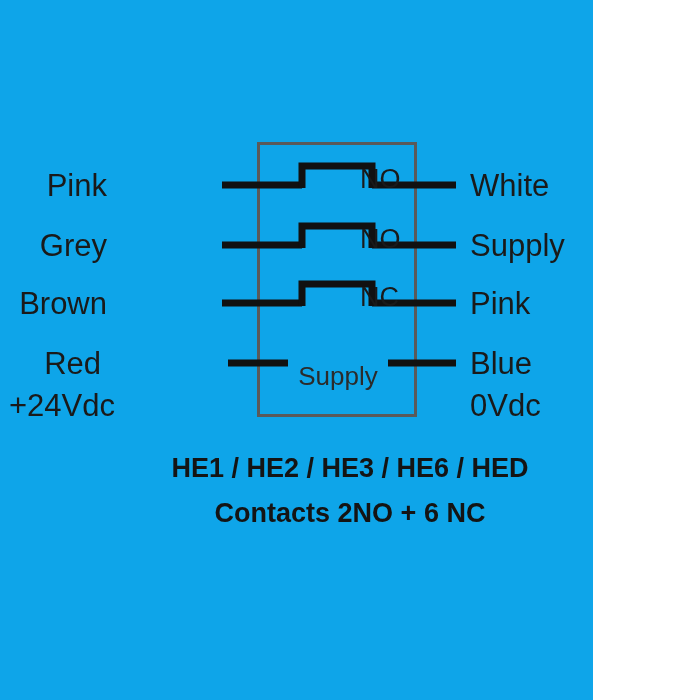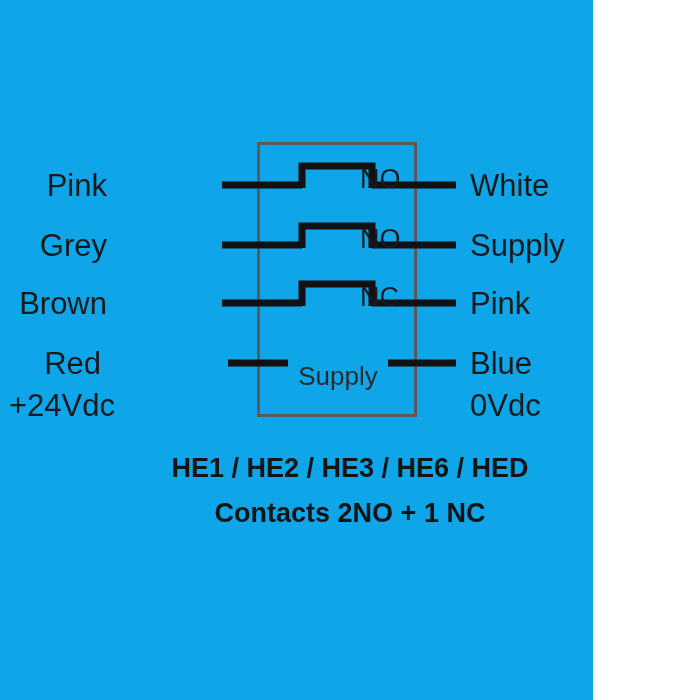--- a/index.html
+++ b/index.html
@@ -137,15 +137,15 @@
   <div class="contact-tag" style="left:360px; top:167px;">NO</div>
 
   <div class="contact-tag" style="left:360px; top:227px;">NO</div>
 
   <div class="contact-tag" style="left:360px; top:285px;">NC</div>
 
   <div class="supply-tag" style="left:338px; top:364px;">Supply</div>
 
   <div class="caption" style="top:455px;">HE1 / HE2 / HE3 / HE6 / HED</div>
 
-  <div class="caption" style="top:500px;">Contacts 2NO + 1 NC</div>
+  <div class="caption" style="top:500px;">Contacts 2NO + 6 NC</div>
 
 </div>
 
 </body></html>

